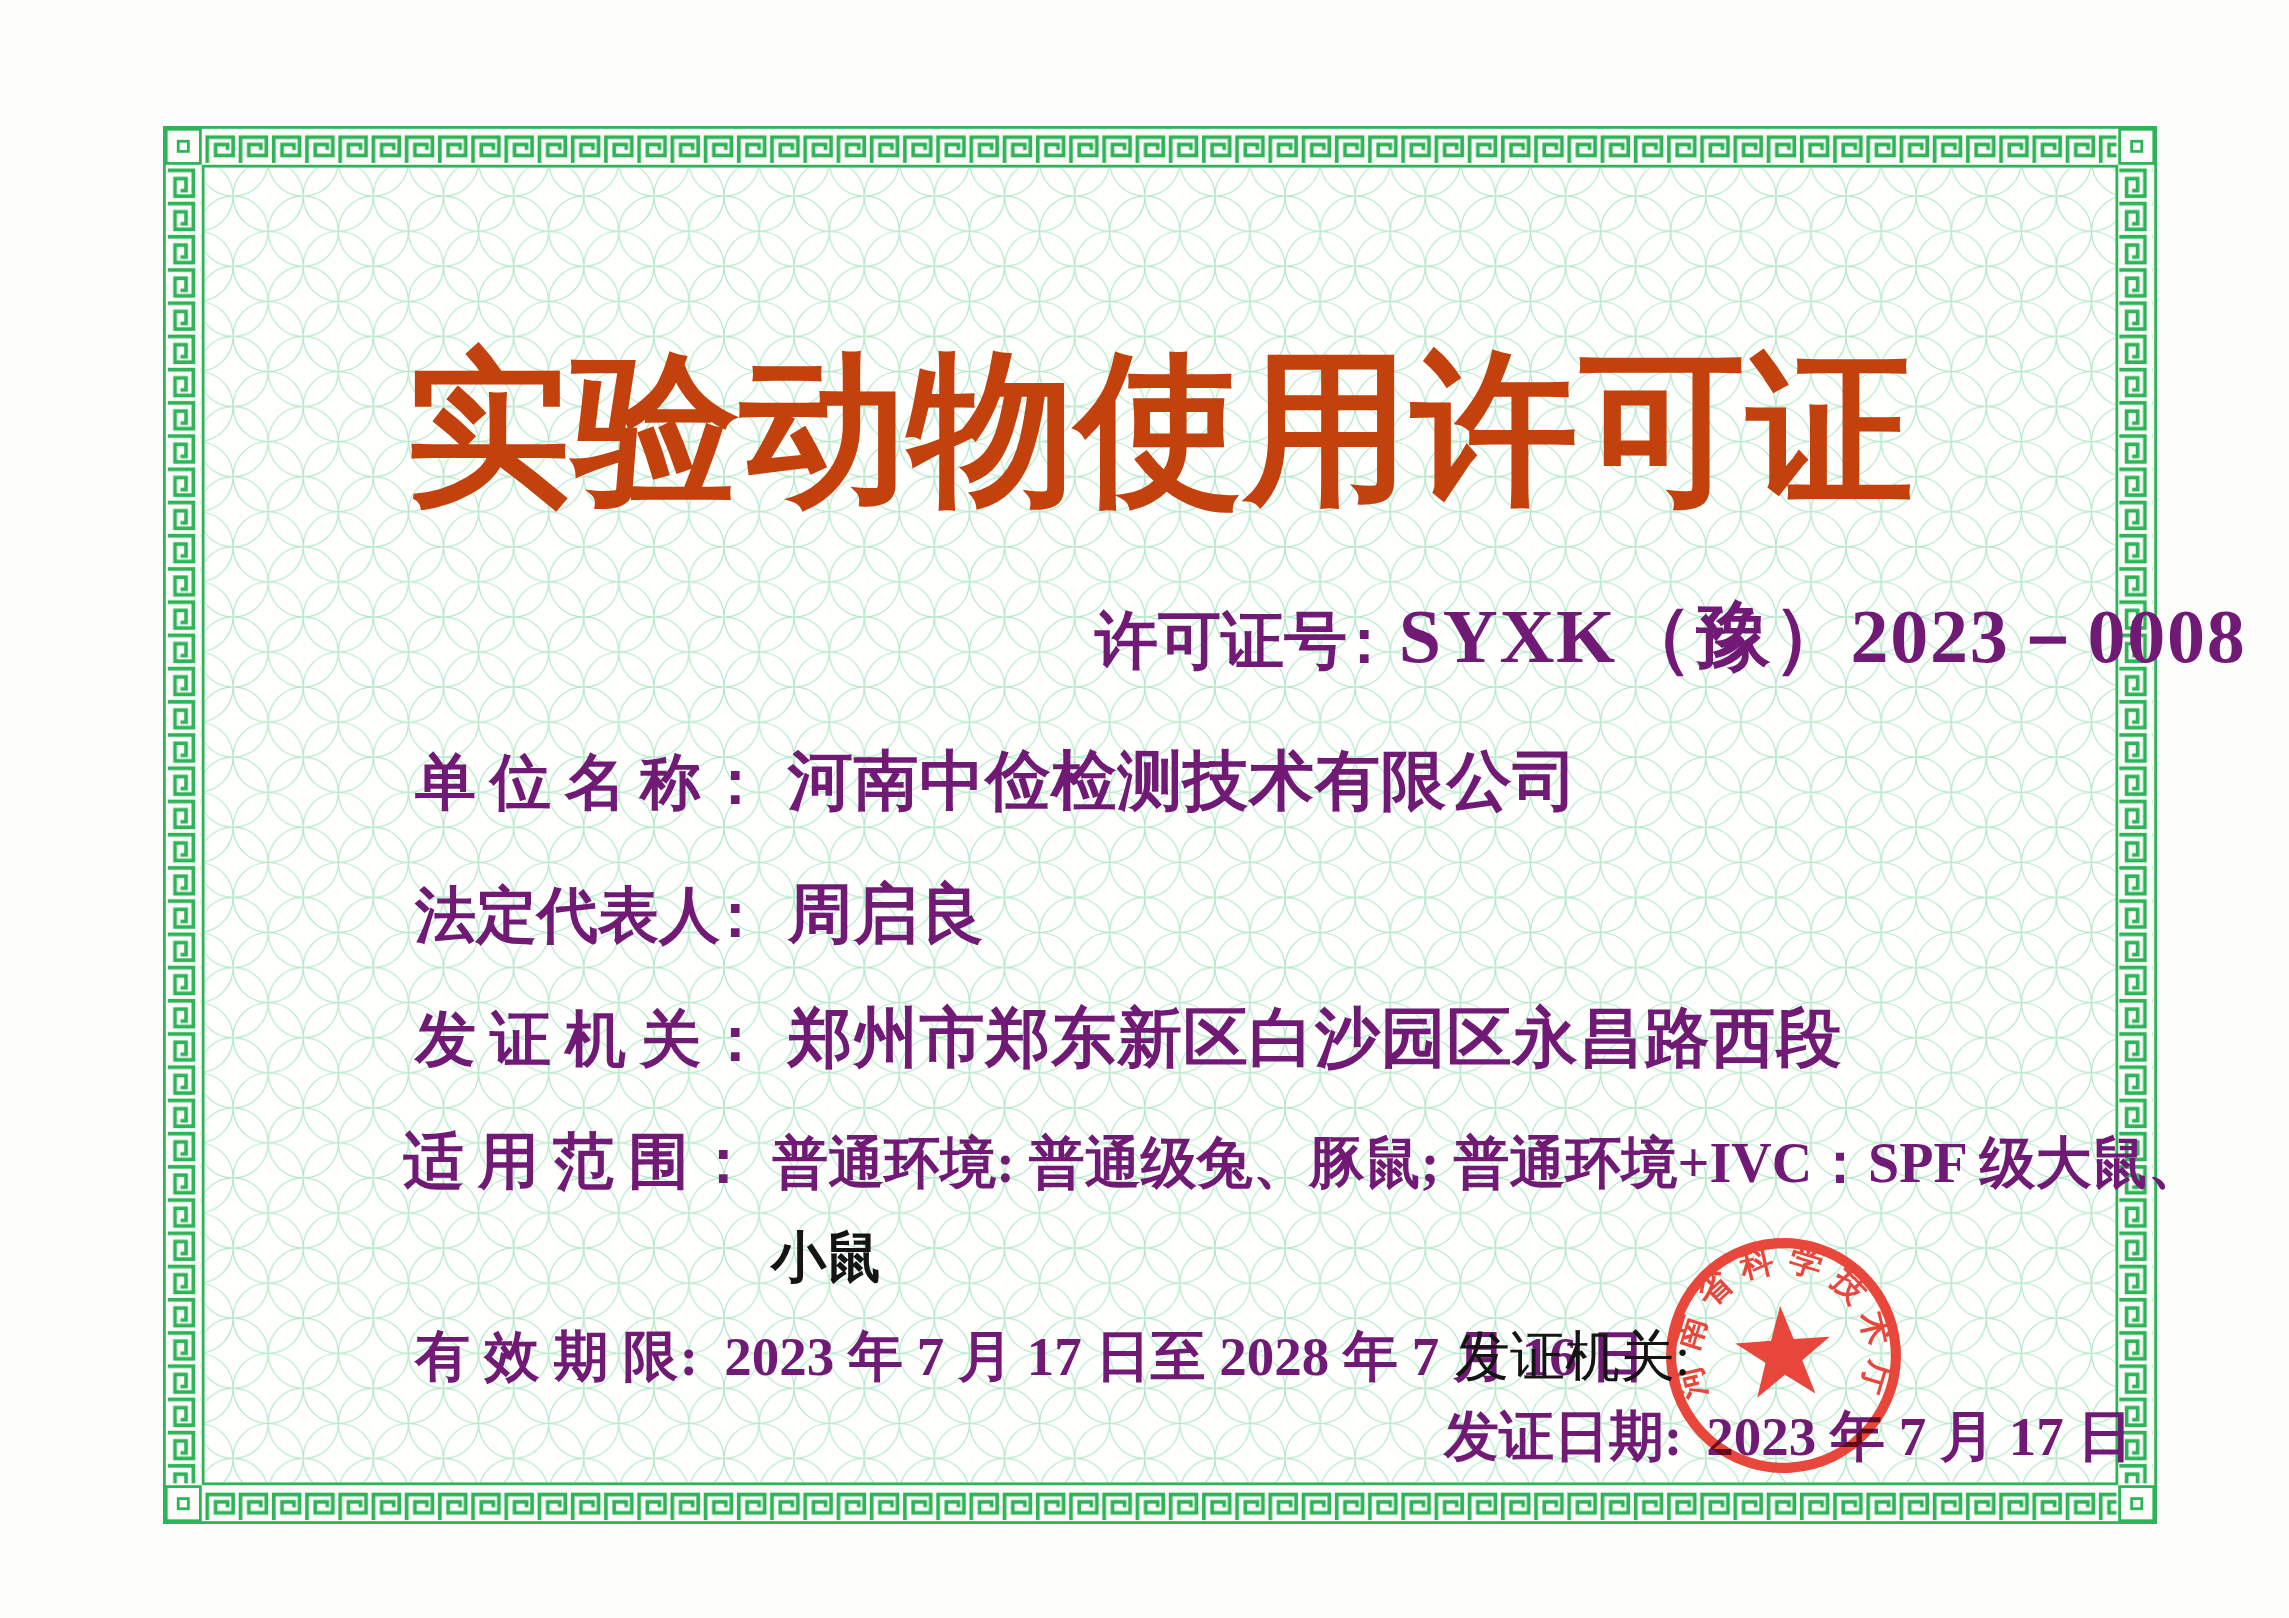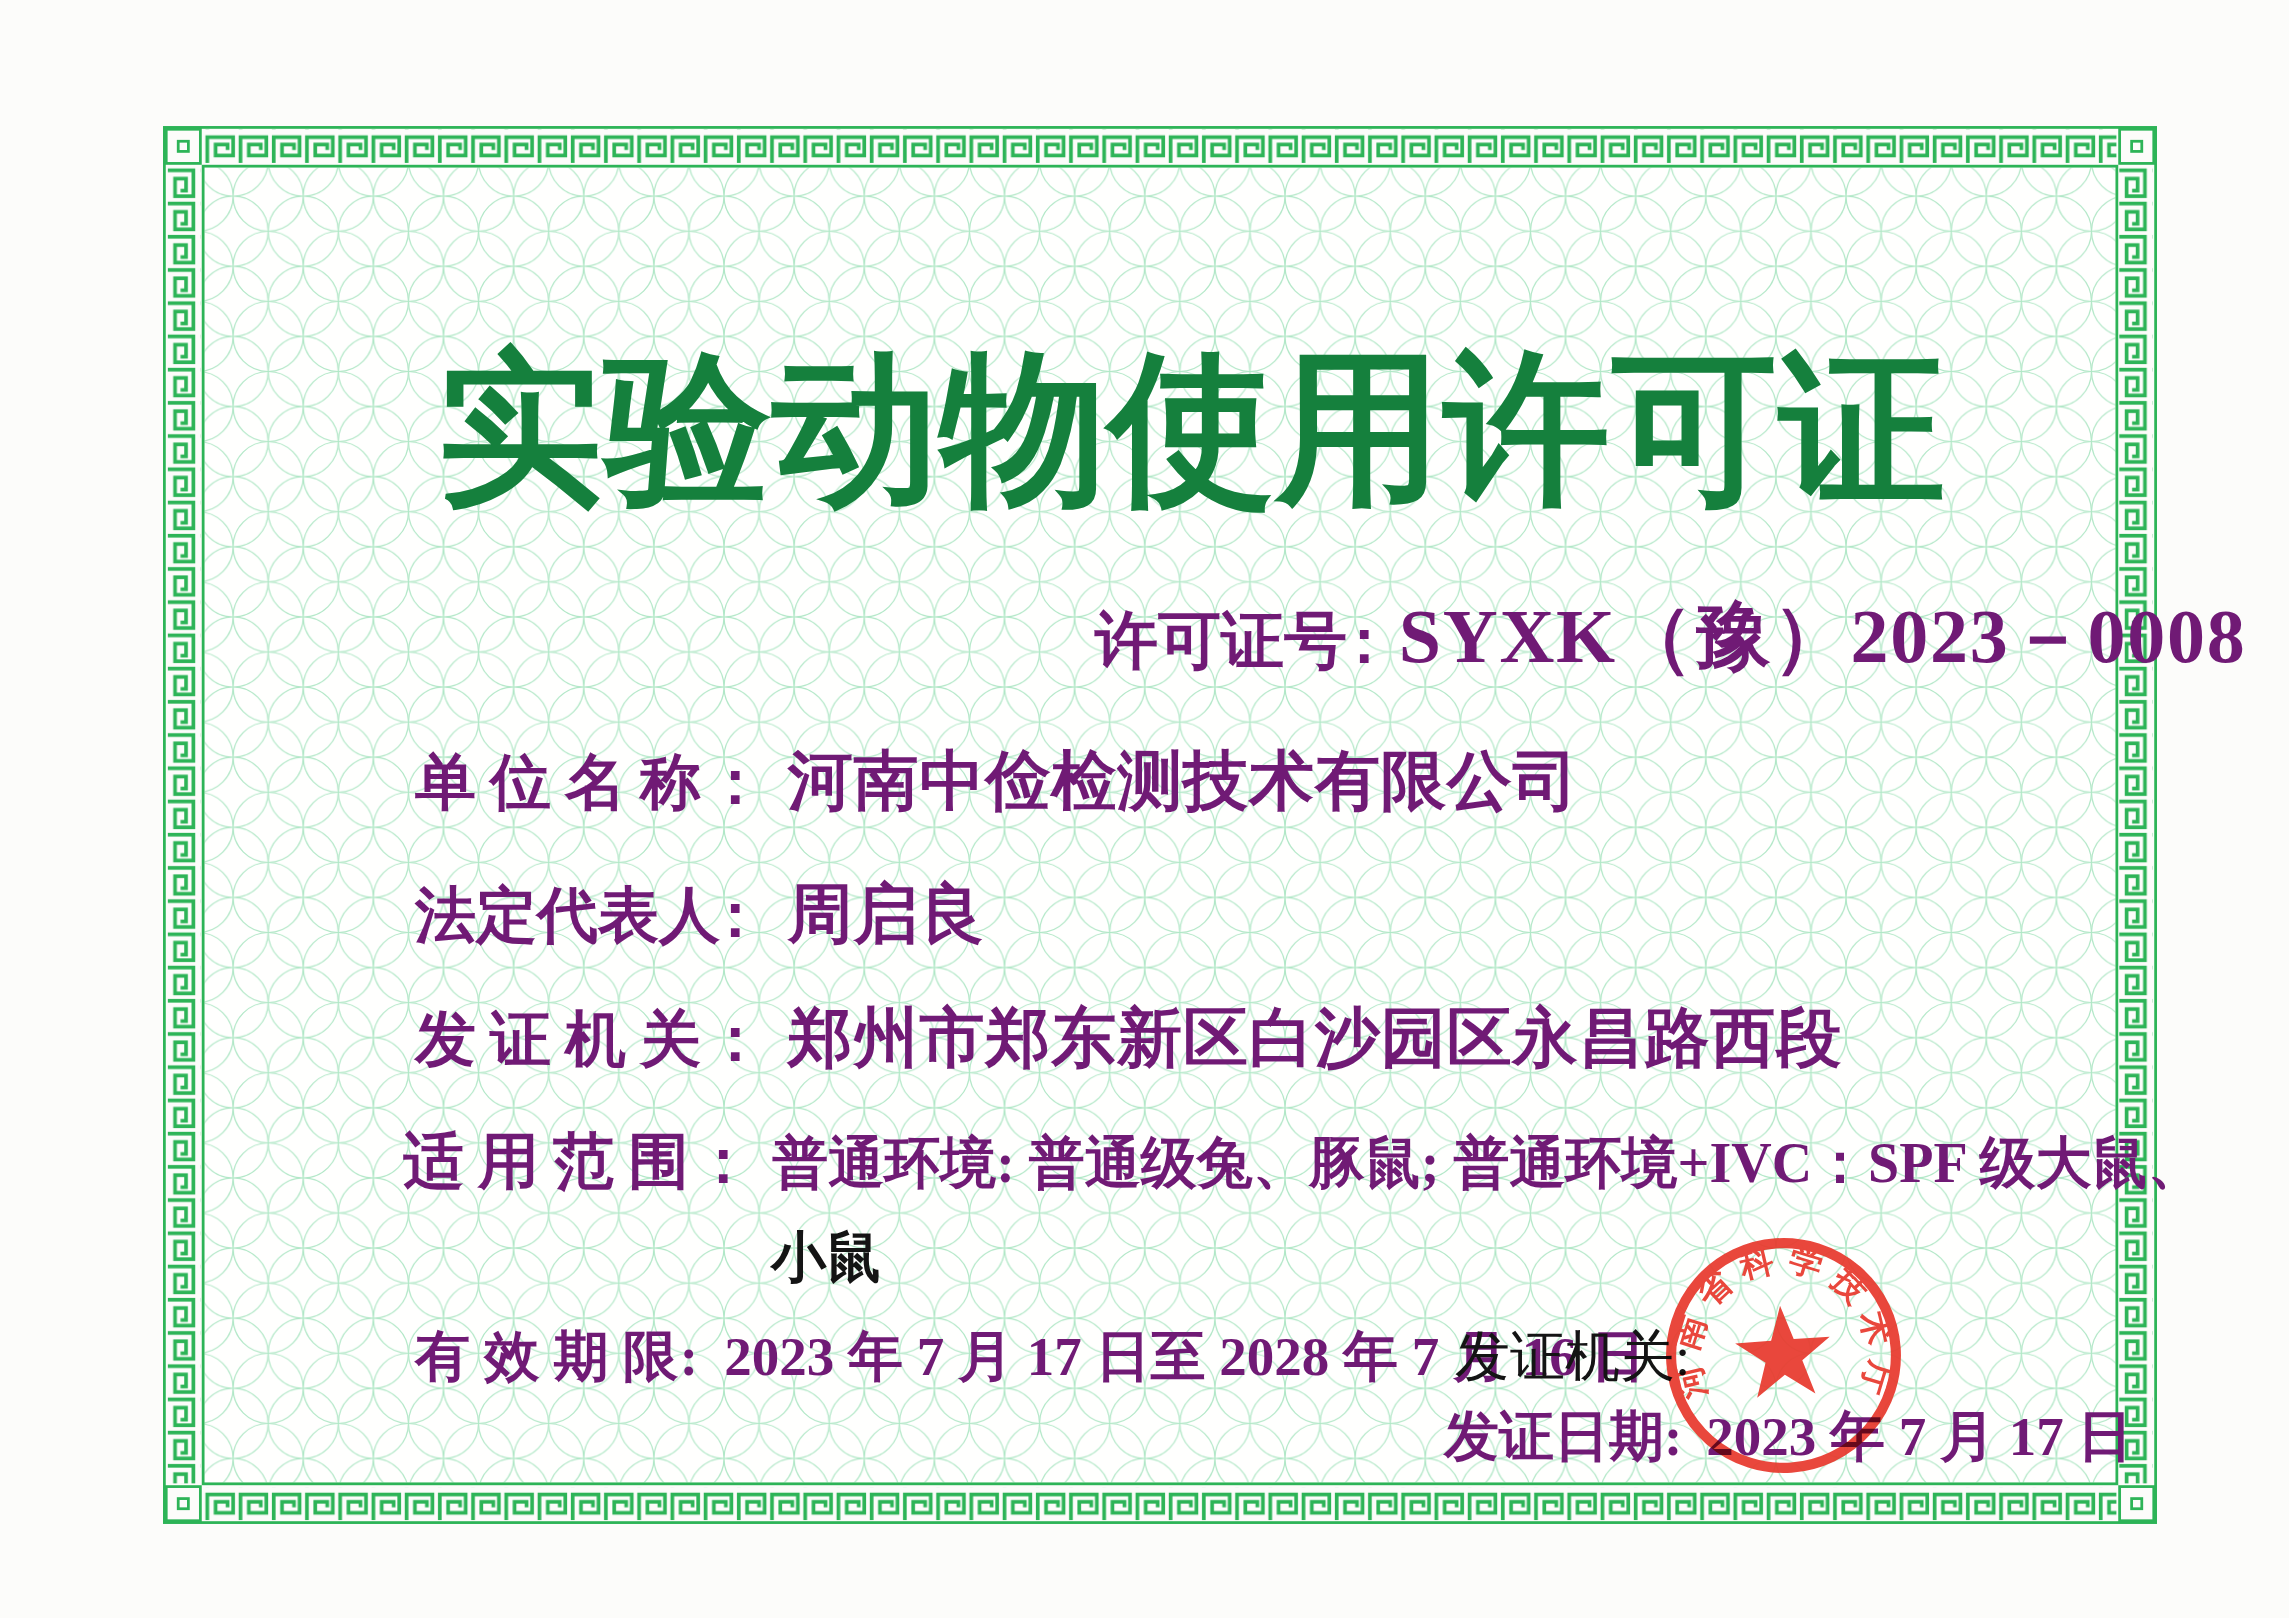--- a/index.html
+++ b/index.html
@@ -11,21 +11,21 @@
   }
   .cert{
     position:absolute;left:163px;top:126px;width:1994px;height:1398px;
   }
   .frame-svg{position:absolute;left:0;top:0;z-index:0;}
   .content{position:absolute;left:0;top:0;width:100%;height:100%;z-index:1;}
   .title{
     position:absolute;top:210px;left:0;width:100%;text-align:center;
     font-family:"Liberation Sans",sans-serif;
     font-weight:900;font-size:166px;line-height:185px;letter-spacing:1.8px;
-    color:#15803d;white-space:nowrap;padding-left:32px;
+    color:#c2410c;white-space:nowrap;
   }
   .row{
     position:absolute;display:flex;align-items:baseline;white-space:nowrap;
     color:#701a75;
   }
   .lbl{
     display:inline-block;font-weight:700;font-size:61px;
     text-align:justify;text-align-last:justify;width:286px;
   }
   .colon{font-weight:700;font-size:61px;margin-left:3.7px;}

